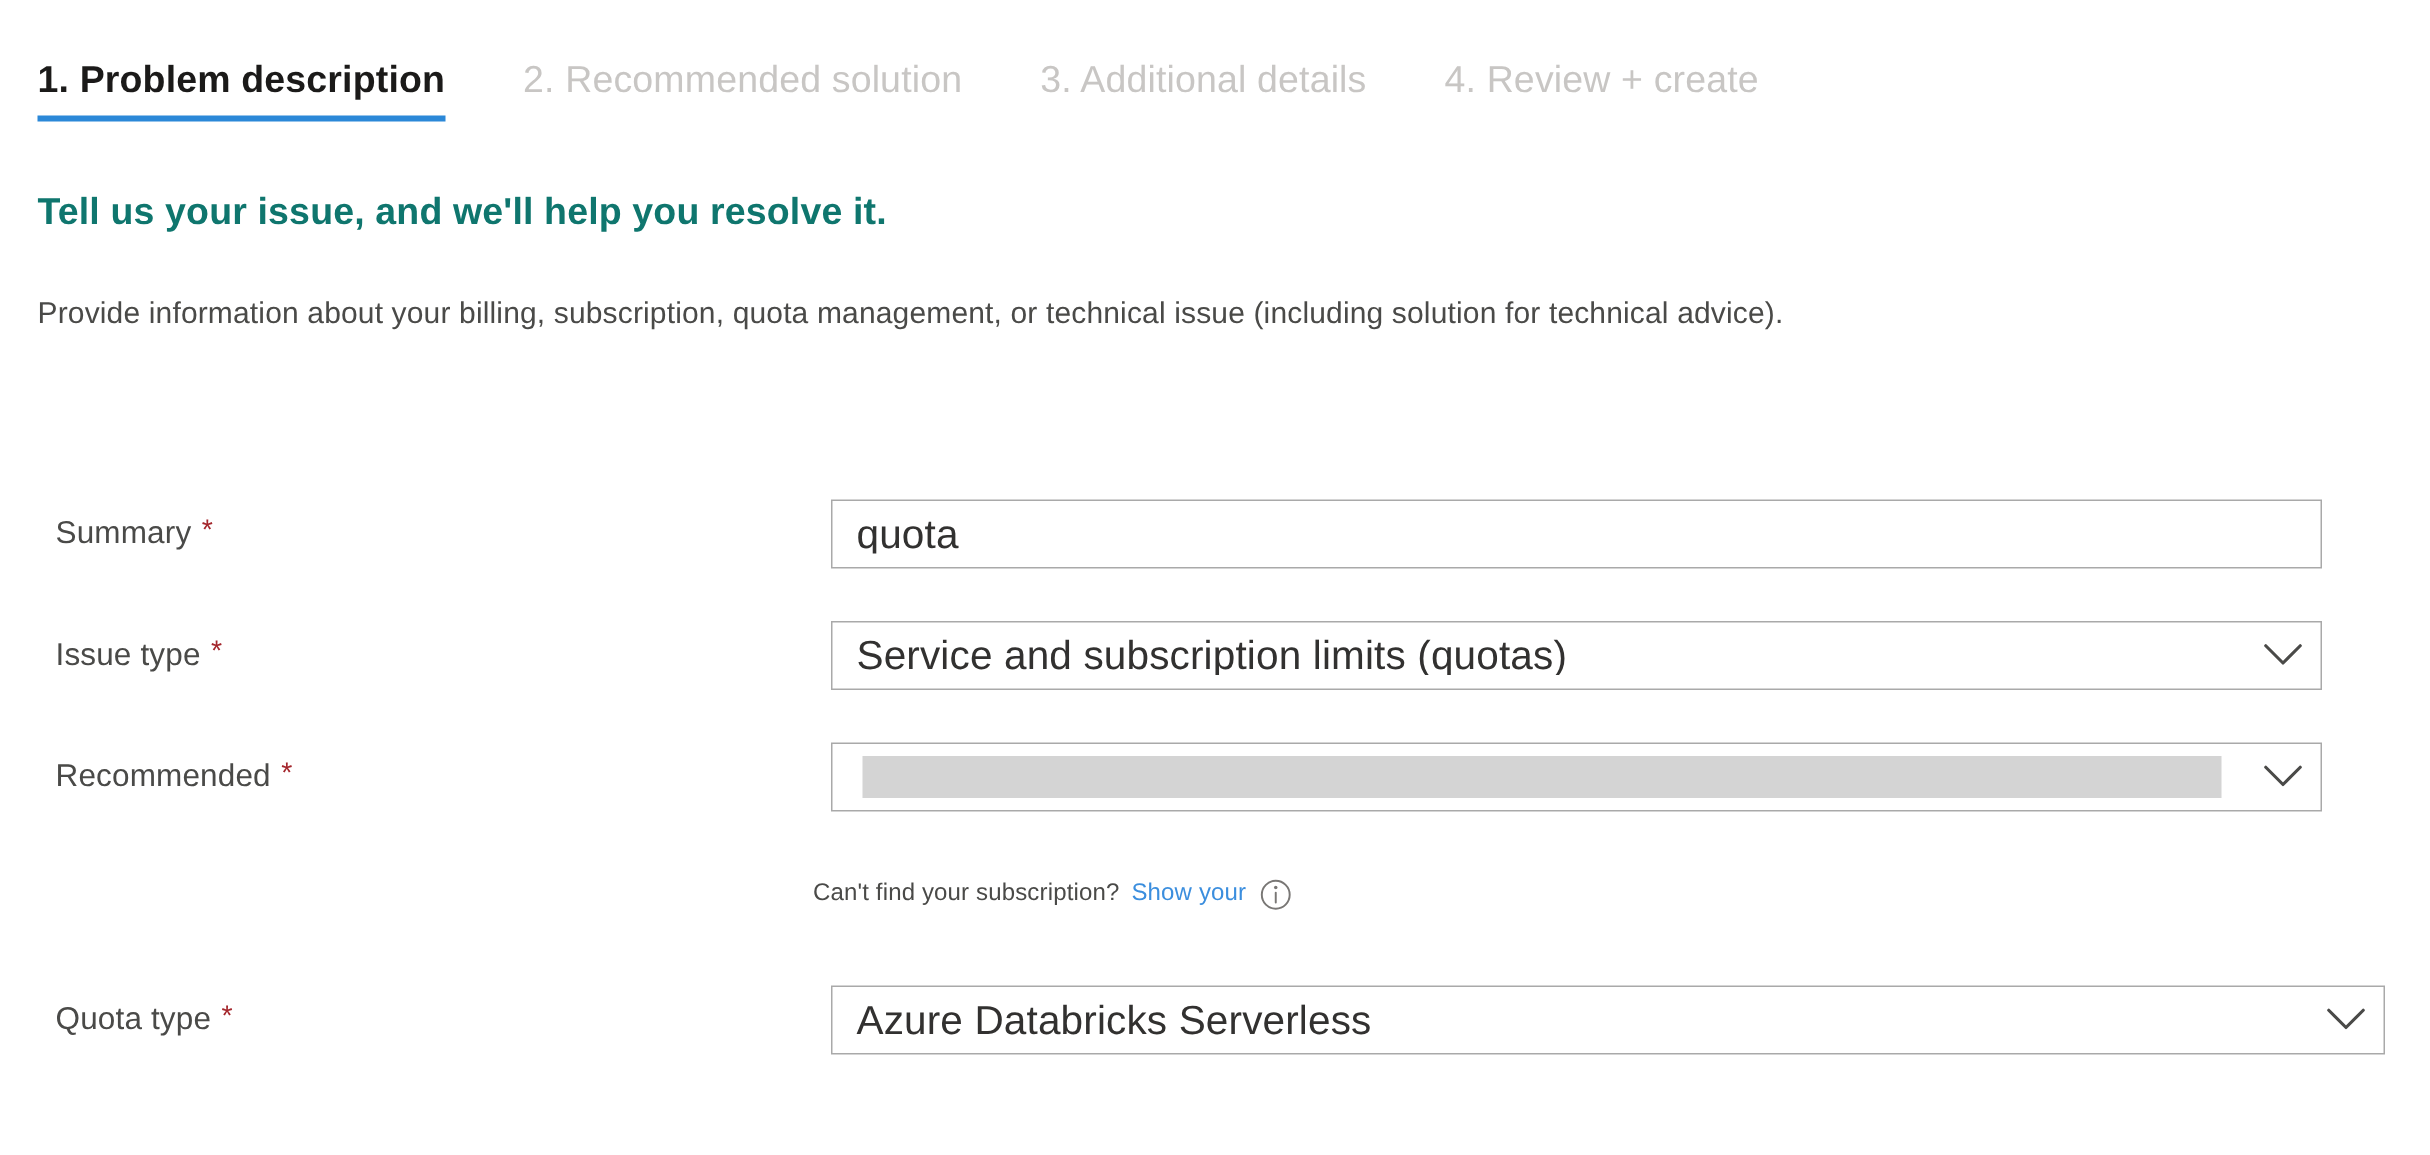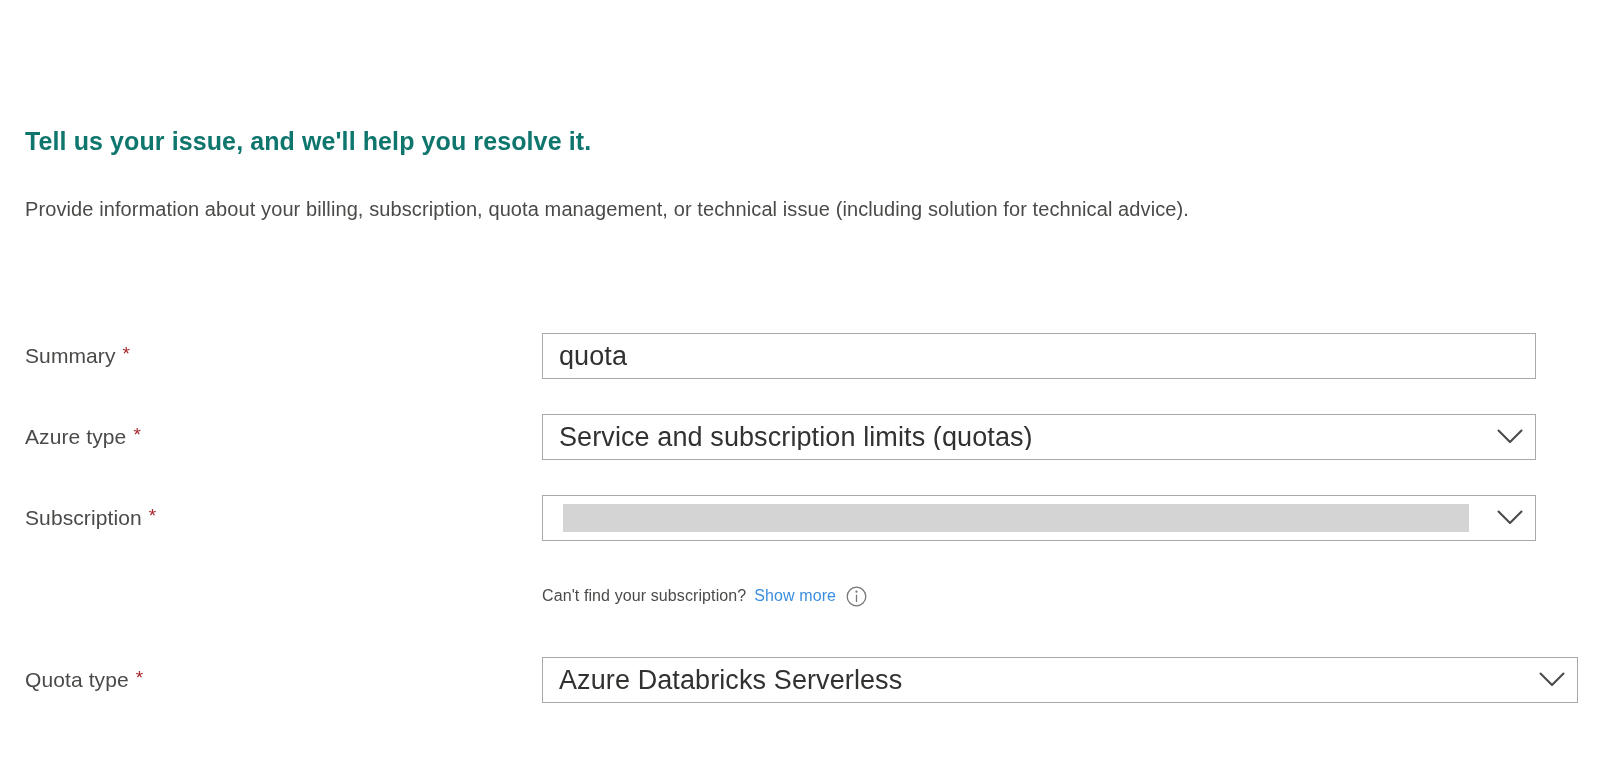--- a/index.html
+++ b/index.html
@@ -79,21 +79,21 @@
     font-size: 20px;
     line-height: 34px;
     font-weight: 400;
     color: #4a4a48;
     letter-spacing: 0.1px;
   }
 
   
   .form-row {
     position: absolute;
-    left: 0;
+    left: 12px;
     width: 1285px;
     height: 46px;
   }
   .field-label {
     position: absolute;
     left: 25px;
     top: 0;
     height: 46px;
     display: flex;
     align-items: center;
@@ -181,68 +181,82 @@
     justify-content: center;
     cursor: pointer;
   }
   .info-icon svg { display: block; }
 </style>
 </head>
 <body>
 
 <div class="page">
 
+  <div class="wizard-tabs">
+    <div class="wizard-tab active">
+      <span>1. Problem description</span>
+    </div>
+    <div class="wizard-tab inactive">
+      <span>2. Recommended solution</span>
+    </div>
+    <div class="wizard-tab inactive">
+      <span>3. Additional details</span>
+    </div>
+    <div class="wizard-tab inactive">
+      <span>4. Review + create</span>
+    </div>
+  </div>
 
   <div class="page-heading">Tell us your issue, and we'll help you resolve it.</div>
   <div class="page-subtext">Provide information about your billing, subscription, quota management, or technical issue (including solution for technical advice).</div>
 
   <div class="form-row" style="top:333px;">
     <div class="field-label">
       <span>Summary</span>
       <span class="required-star" style="color: rgb(164, 38, 44);">*</span>
     </div>
     <div class="field-control" style="width:994px;">
       <span class="field-text" title="Describe your issue">quota</span>
     </div>
   </div>
 
   <div class="form-row" style="top:414px;">
     <div class="field-label">
-      <span>Azure type</span>
+      <span>Issue type</span>
       <span class="required-star" style="color: rgb(164, 38, 44);">*</span>
     </div>
     <div class="field-control" style="width:994px;">
       <span class="field-text">Service and subscription limits (quotas)</span>
       <span class="chevron">
         <svg width="26" height="16" viewBox="0 0 26 16" fill="none" xmlns="http://www.w3.org/2000/svg">
           <path d="M1.5 1.5 L13 13 L24.5 1.5" stroke="#4a4a48" stroke-width="2.1" stroke-linecap="round" stroke-linejoin="round"></path>
         </svg>
       </span>
     </div>
   </div>
 
   <div class="form-row" style="top:495px;">
     <div class="field-label">
-      <span>Subscription</span>
+      <span>Recommended</span>
       <span class="required-star" style="color: rgb(164, 38, 44);">*</span>
     </div>
     <div class="field-control" style="width:994px;">
       <span class="field-text"></span>
       <span class="redaction-bar" style="background: rgb(212, 212, 212);"></span>
       <span class="chevron">
         <svg width="26" height="16" viewBox="0 0 26 16" fill="none" xmlns="http://www.w3.org/2000/svg">
           <path d="M1.5 1.5 L13 13 L24.5 1.5" stroke="#4a4a48" stroke-width="2.1" stroke-linecap="round" stroke-linejoin="round"></path>
         </svg>
       </span>
     </div>
   </div>
 
   <div class="helper-row">
     <span>Can't find your subscription?</span>
-    <span class="helper-link" style="color: rgb(59, 142, 222);">Show more</span>
+    <span class="helper-link" style="color: rgb(59, 142, 222);">Show your</span>
     <span class="info-icon">
       <svg width="21" height="21" viewBox="0 0 21 21" fill="none" xmlns="http://www.w3.org/2000/svg">
         <circle cx="10.5" cy="10.5" r="9.3" stroke="#797775" stroke-width="1.3"></circle>
         <circle cx="10.5" cy="5.7" r="1.15" fill="#797775"></circle>
         <path d="M10.5 9.1 L10.5 15.6" stroke="#797775" stroke-width="1.3" stroke-linecap="round"></path>
       </svg>
     </span>
   </div>
 
   <div class="form-row" style="top:657px;">

